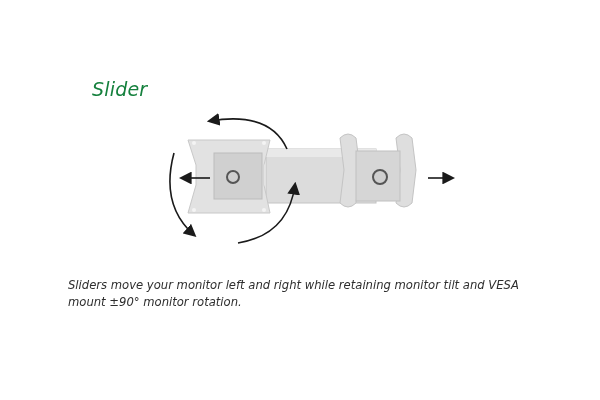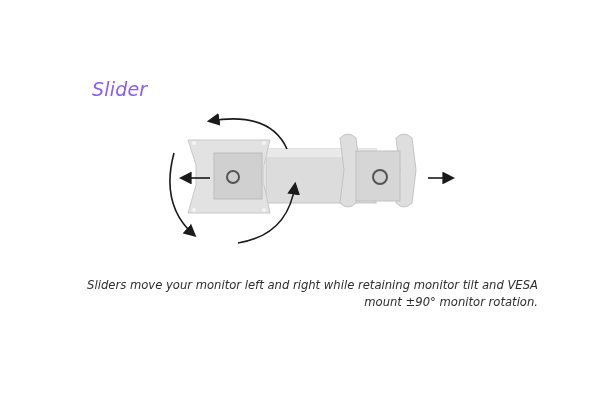--- a/index.html
+++ b/index.html
@@ -1,19 +1,19 @@
 <!DOCTYPE html>
 <html><head>
 <meta charset="utf-8">
 <style>
   html, body { margin: 0; padding: 0; background: #ffffff; }
   body { width: 600px; height: 400px; position: relative; overflow: hidden; font-family: "DejaVu Sans", sans-serif; }
-  .title { position: absolute; left: 92px; top: 78px; font-size: 19px; font-style: italic; color: #8b5cf6; letter-spacing: 0.2px; font-family: "DejaVu Sans", sans-serif; }
+  .title { position: absolute; left: 92px; top: 78px; font-size: 19px; font-style: italic; color: #15803d; letter-spacing: 0.2px; font-family: "DejaVu Sans", sans-serif; }
   .figure { position: absolute; left: 160px; top: 105px; width: 300px; height: 145px; }
-  .caption { position: absolute; left: 68px; top: 277px; width: 470px; font-size: 11.6px; line-height: 17px; font-style: italic; color: #2e2e2e; font-family: "DejaVu Sans", sans-serif; text-align: right; }
+  .caption { position: absolute; left: 68px; top: 277px; width: 470px; font-size: 11.6px; line-height: 17px; font-style: italic; color: #2e2e2e; font-family: "DejaVu Sans", sans-serif; }
 </style>
 </head>
 <body>
 
 <div>
   <div class="title">Slider</div>
 
   <div class="figure">
     <svg width="300" height="145" viewBox="0 0 300 145" xmlns="http://www.w3.org/2000/svg">
       <defs>

